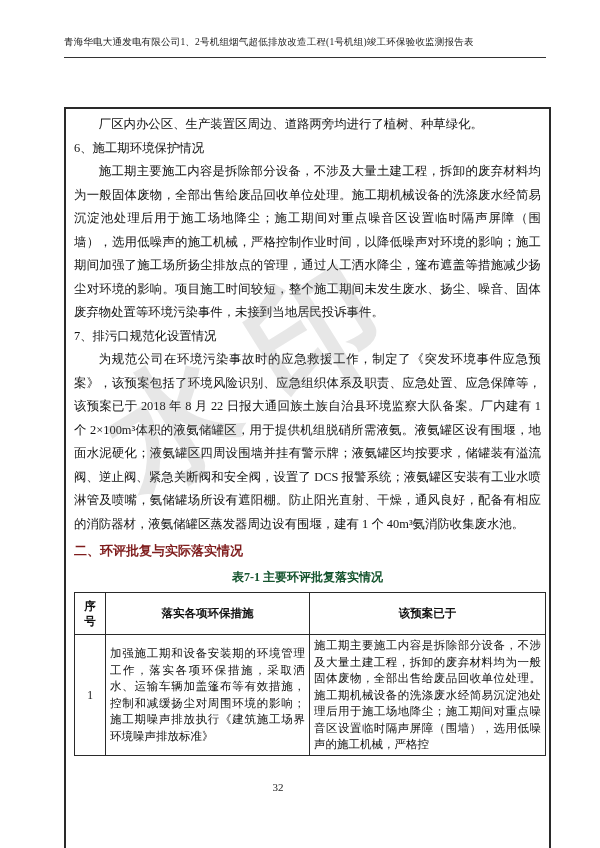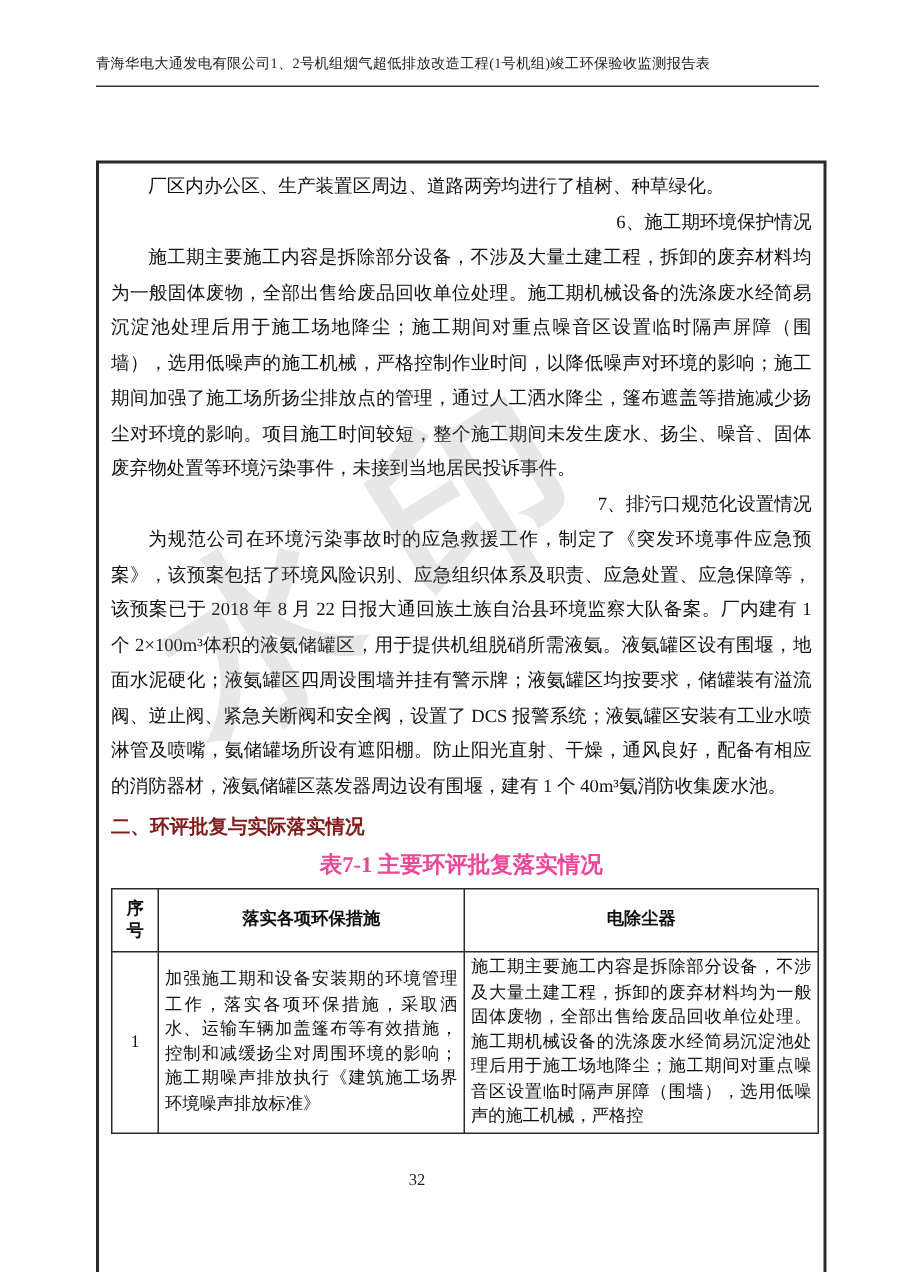--- a/index.html
+++ b/index.html
@@ -43,36 +43,35 @@
     line-height: 23.5px;
     text-align: justify;
     color: #111;
   }
   .para { text-indent: 2em; }
   .sec-heading {
     font-size: 12.4px;
     line-height: 23.5px;
     font-weight: normal;
     color: #111;
-    text-align: right;
   }
   .big-heading {
     font-size: 13px;
     line-height: 25px;
     font-weight: bold;
     margin-top: 2px;
     color: #7f1d1d;
   }
   .table-caption {
     text-align: center;
-    font-size: 15px;
+    font-size: 12px;
     font-weight: bold;
     line-height: 24px;
     margin: 2px 0 3px 0;
-    color: #ec4899;
+    color: #14532d;
   }
   table.compliance {
     width: 471px;
     margin: 0 auto;
     border-collapse: collapse;
     table-layout: fixed;
   }
   table.compliance th, table.compliance td {
     border: 1.5px solid #2a2a2a;
     font-size: 11.5px;
@@ -151,21 +150,21 @@
   <table class="compliance">
     <colgroup>
       <col class="c-no">
       <col class="c-req">
       <col class="c-impl">
     </colgroup>
     <thead>
       <tr>
         <th>序号</th>
         <th>落实各项环保措施</th>
-        <th>电除尘器</th>
+        <th>该预案已于</th>
       </tr>
     </thead>
     <tbody>
       <tr class="data-row">
         <td class="cell-no">1</td>
         <td class="cell-text">加强施工期和设备安装期的环境管理工作，落实各项环保措施，采取洒水、运输车辆加盖篷布等有效措施，控制和减缓扬尘对周围环境的影响；施工期噪声排放执行《建筑施工场界环境噪声排放标准》</td>
         <td class="cell-text">施工期主要施工内容是拆除部分设备，不涉及大量土建工程，拆卸的废弃材料均为一般固体废物，全部出售给废品回收单位处理。施工期机械设备的洗涤废水经简易沉淀池处理后用于施工场地降尘；施工期间对重点噪音区设置临时隔声屏障（围墙），选用低噪声的施工机械，严格控</td>
       </tr>
     </tbody>
   </table>

